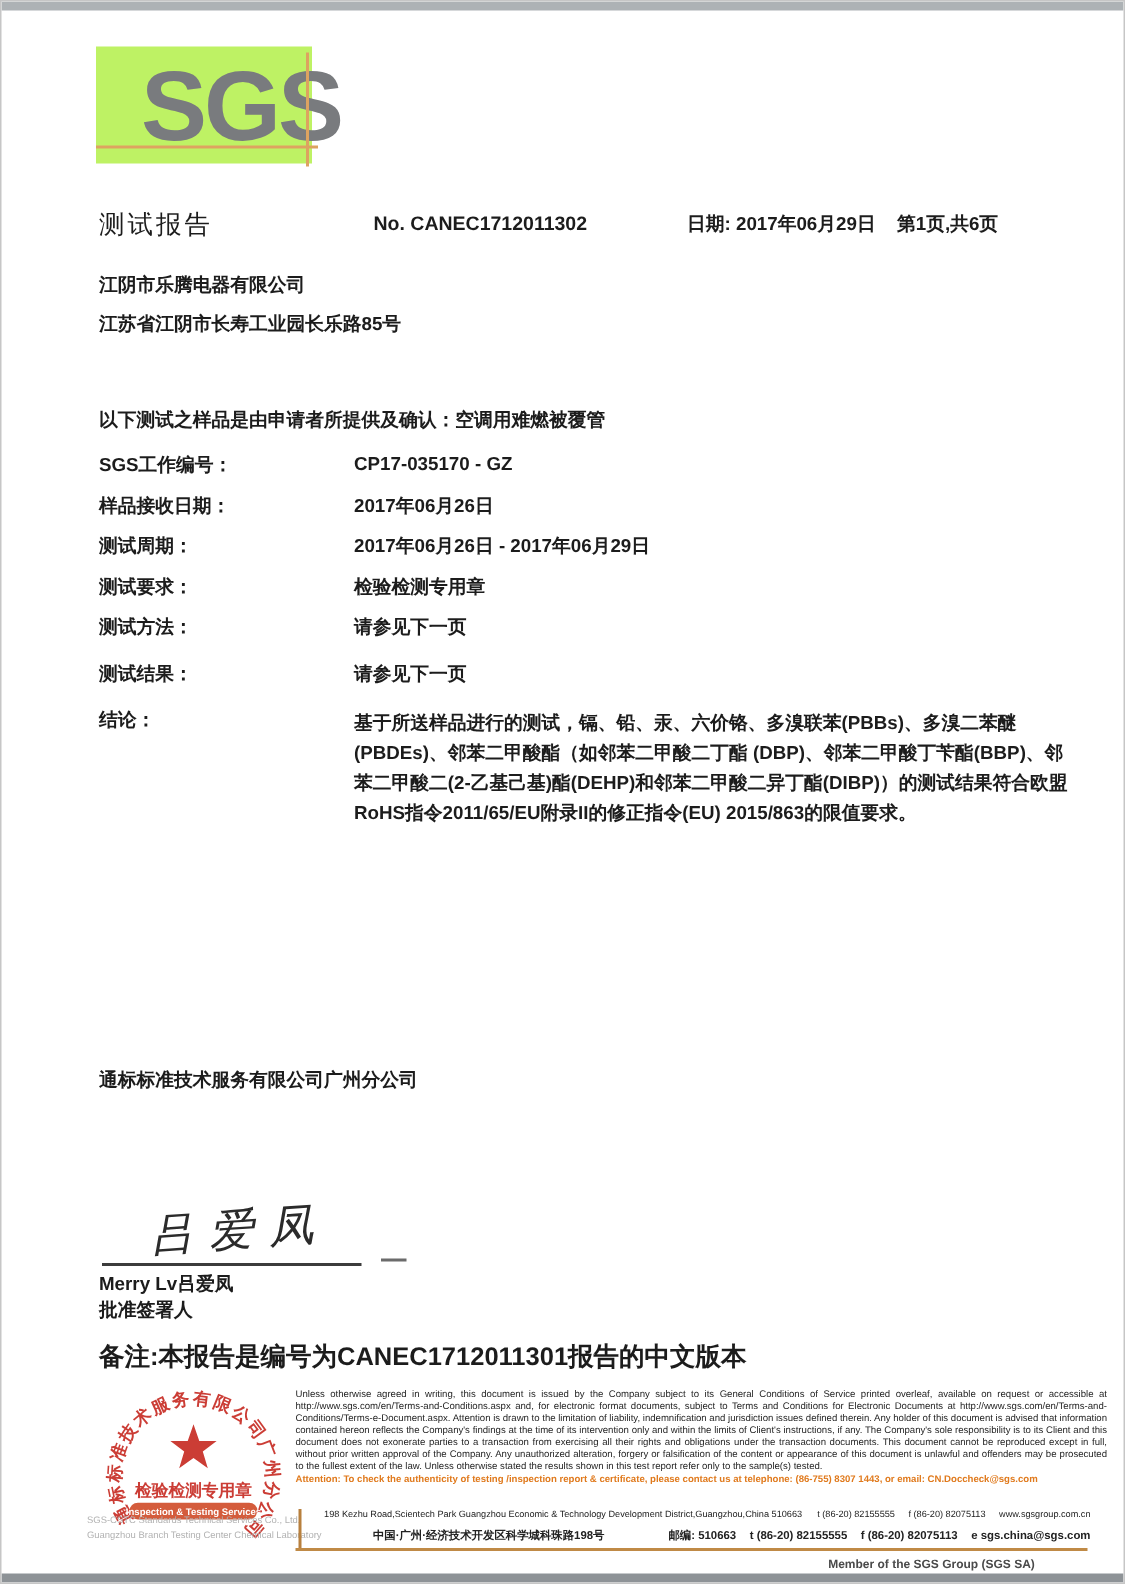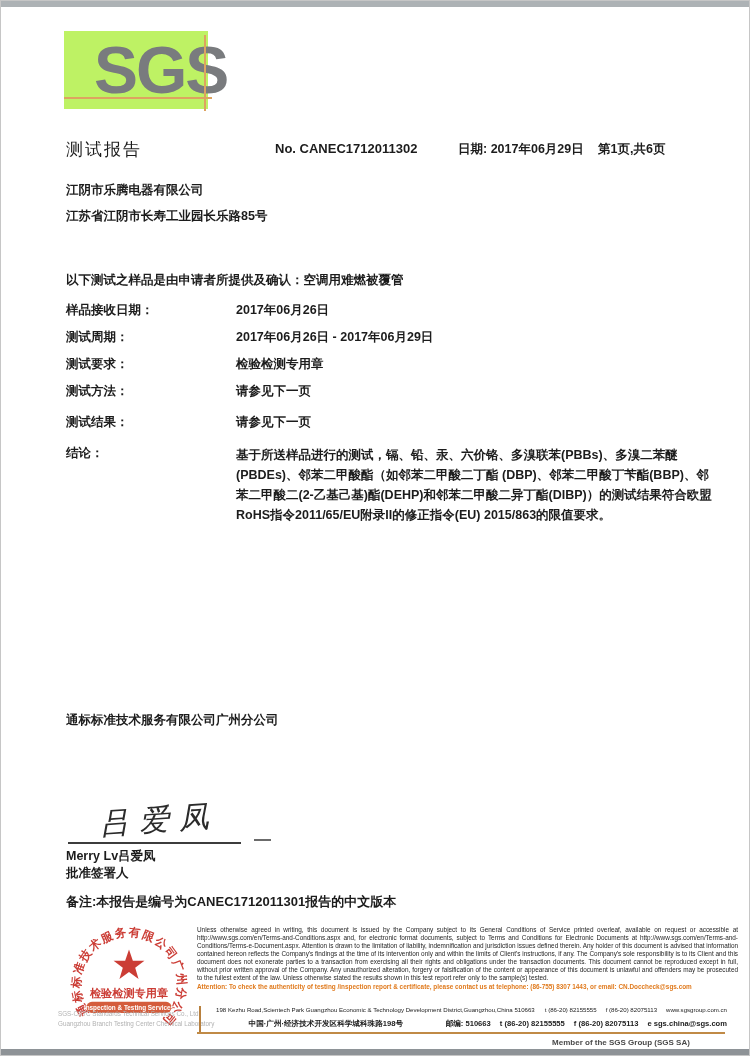--- a/index.html
+++ b/index.html
@@ -16,21 +16,21 @@
   .logo-text{
     position:absolute;left:30px;top:6px;font-size:66px;font-weight:700;color:#797b7e;
     letter-spacing:-2px;font-family:"Liberation Sans",sans-serif;line-height:1;
   }
   .logo-hline{position:absolute;left:63px;top:96px;width:148px;height:2px;background:#dda360;}
   .logo-vline{position:absolute;left:203px;top:34px;width:2px;height:76px;background:#dda360;}
 
   
   .title-row{position:absolute;left:0;top:137px;width:100%;height:22px;}
   .report-title{position:absolute;left:65px;top:0;font-size:17px;font-weight:400;letter-spacing:2px;margin:0;}
-  .report-no{position:absolute;left:274px;top:3px;font-size:13px;font-weight:700;}
+  .report-no{position:absolute;left:248px;top:3px;font-size:13px;font-weight:700;}
   .report-date{position:absolute;left:457px;top:3px;font-size:12.5px;font-weight:700;}
   .report-pages{position:absolute;left:597px;top:3px;font-size:12.5px;font-weight:700;}
 
   .applicant{position:absolute;left:65px;top:176px;font-size:12.5px;font-weight:700;line-height:26px;}
 
   
   .main{position:absolute;left:65px;top:271px;width:655px;font-size:12.5px;font-weight:700;}
   .intro{margin:0 0 13px 0;}
   .frow{display:flex;margin-bottom:10px;}
   .frow.gap{margin-top:14px;}
@@ -41,21 +41,21 @@
   
   .sig-company{position:absolute;left:65px;top:711px;font-size:12.5px;font-weight:700;line-height:17px;}
   .sig-script{
     position:absolute;left:98px;top:799px;font-size:30px;color:#2b2b2b;
     font-family:"DejaVu Serif",serif;font-style:italic;letter-spacing:10px;
     transform:rotate(-4deg);white-space:nowrap;
   }
   .sig-line{position:absolute;left:67px;top:841px;width:173px;height:2px;background:#3c3c3c;}
   .sig-dash{position:absolute;left:253px;top:838px;width:17px;height:2px;background:#6b6b6b;}
   .sig-name{position:absolute;left:65px;top:847px;font-size:12.5px;font-weight:700;line-height:17px;}
-  .remark{position:absolute;left:65px;top:892px;font-size:13px;font-weight:700;}
+  .remark{position:absolute;left:65px;top:892px;font-size:17px;font-weight:700;}
 
   
   .stamp{position:absolute;left:62px;top:918px;width:132px;height:132px;opacity:.9;mix-blend-mode:multiply;}
 
   
   .legal{
     position:absolute;left:196px;top:925px;width:541px;
     font-size:6.4px;line-height:8px;text-align:justify;color:#1f1f1f;font-weight:500;
   }
   .attention{color:#e07a1d;font-weight:700;margin-top:1px;}
@@ -89,20 +89,24 @@
   </div>
 
   <div class="applicant">
     <div>江阴市乐腾电器有限公司</div>
     <div>江苏省江阴市长寿工业园长乐路85号</div>
   </div>
 
   <div class="main">
     <p class="intro"><span>以下测试之样品是由申请者所提供及确认：</span><span>空调用难燃被覆管</span></p>
 
+    <div class="frow">
+      <span class="flabel">SGS工作编号：</span>
+      <span class="fvalue">CP17-035170 - GZ</span>
+    </div>
     <div class="frow">
       <span class="flabel">样品接收日期：</span>
       <span class="fvalue">2017年06月26日</span>
     </div>
     <div class="frow">
       <span class="flabel">测试周期：</span>
       <span class="fvalue">2017年06月26日 - 2017年06月29日</span>
     </div>
     <div class="frow">
       <span class="flabel">测试要求：</span>

